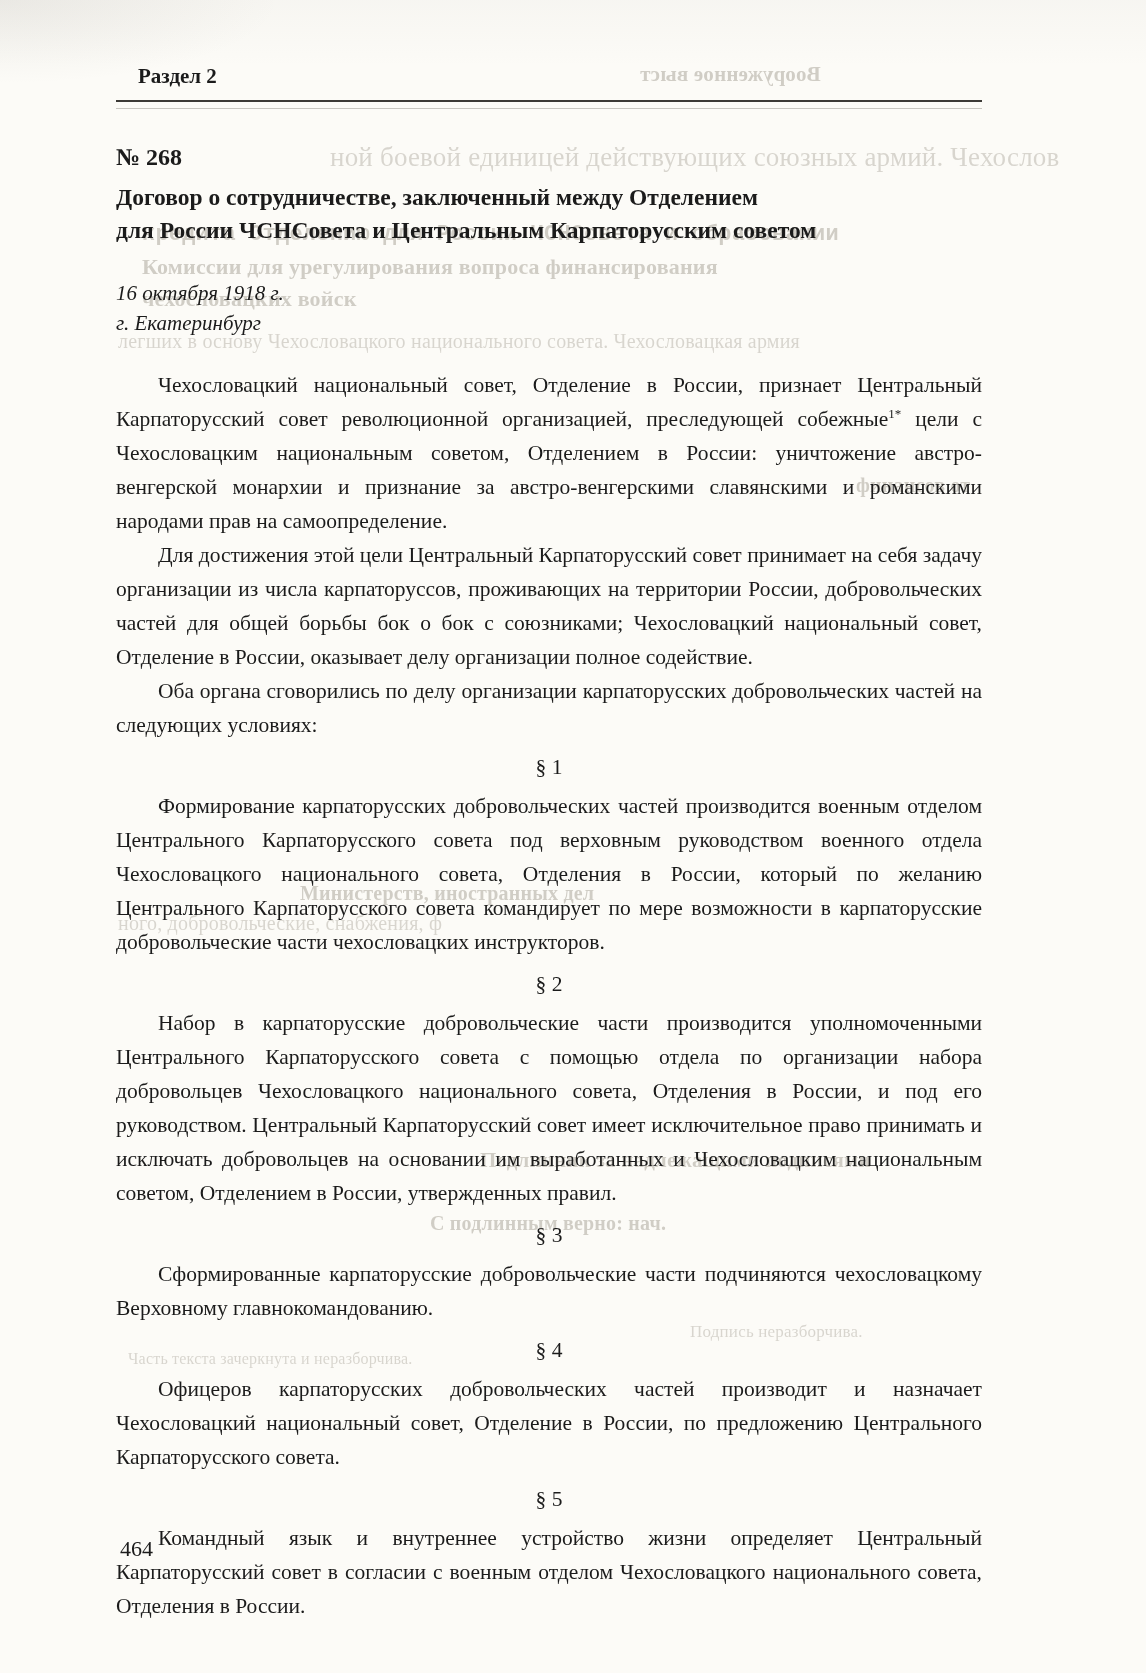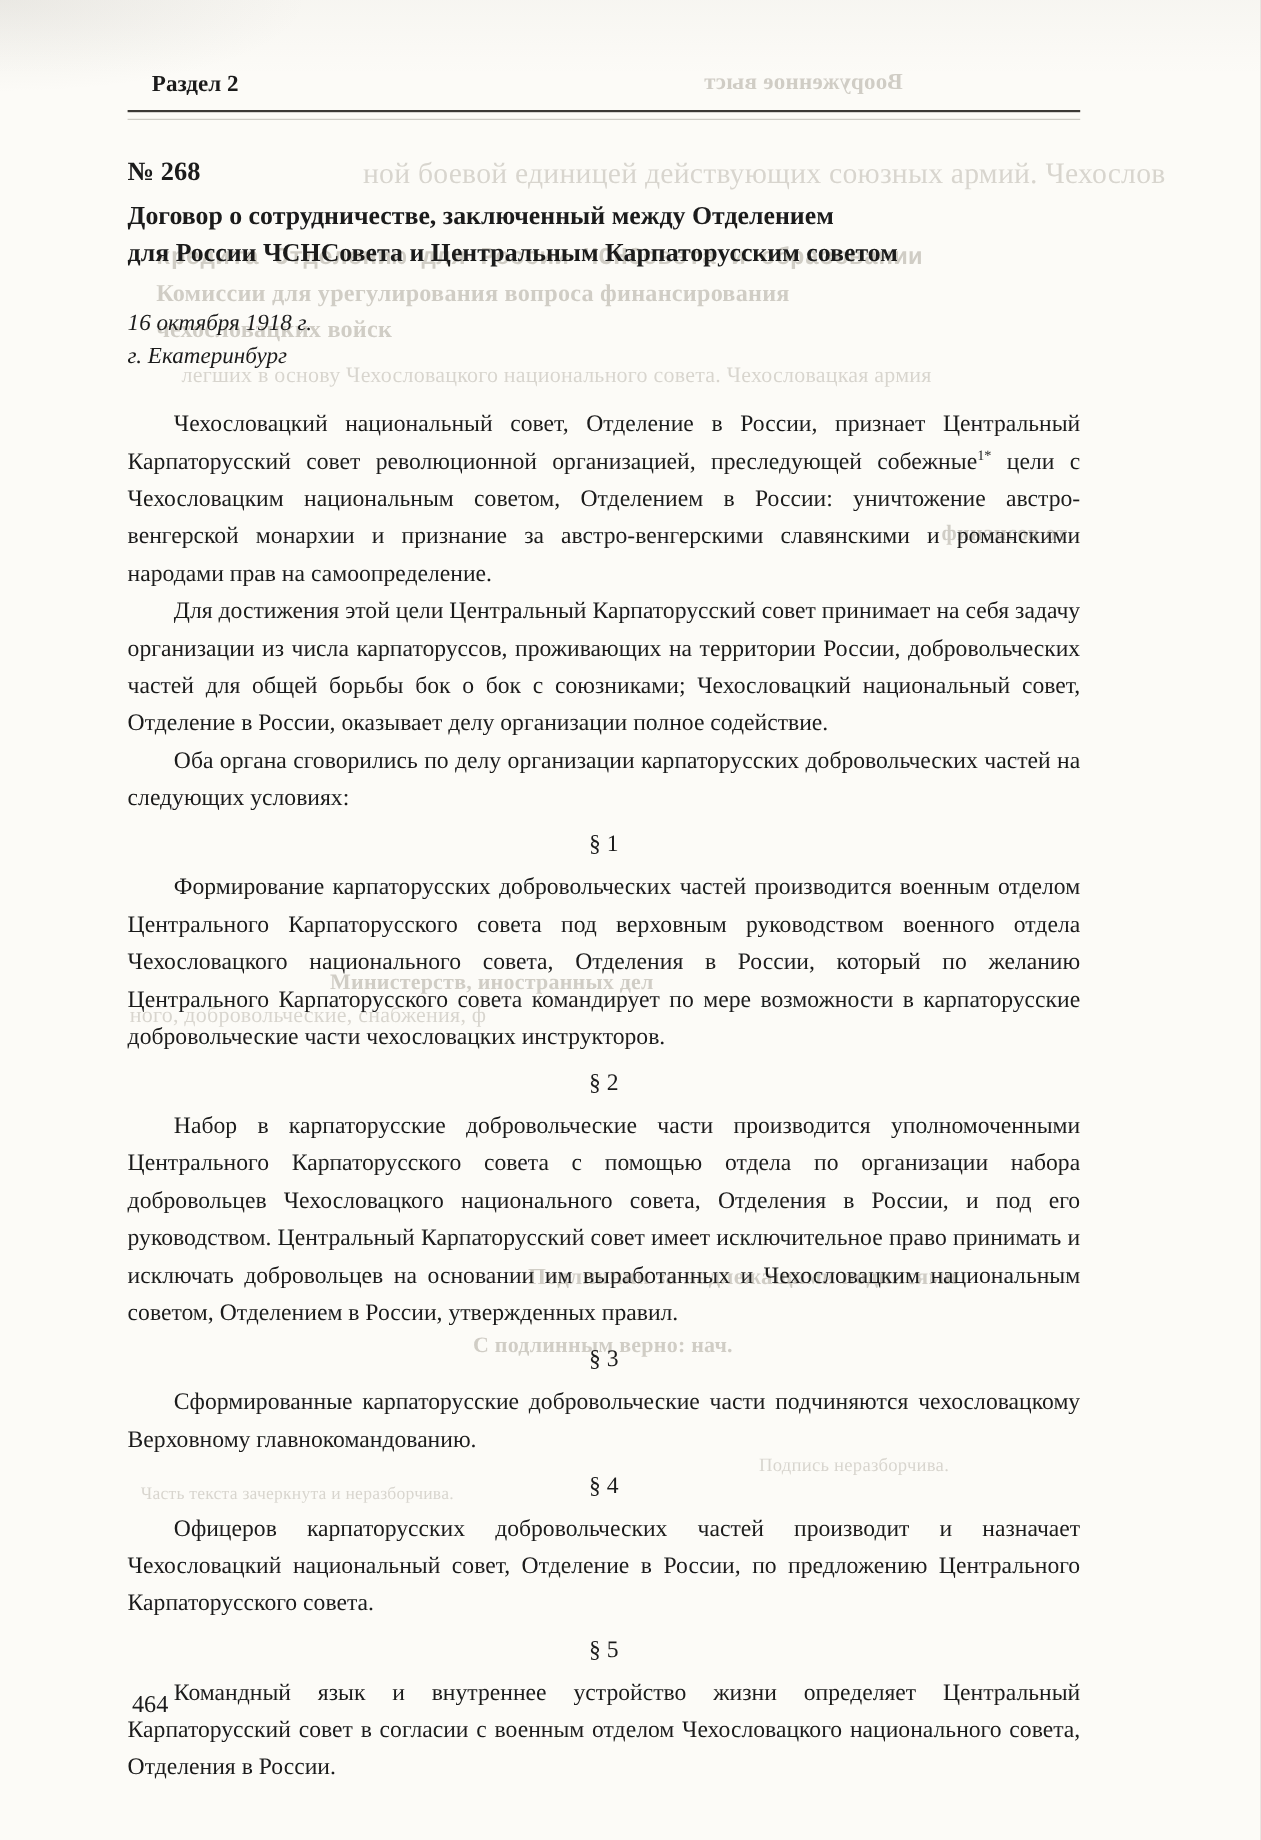--- a/index.html
+++ b/index.html
@@ -26,21 +26,21 @@
     font-size:20px;
     letter-spacing:.2px;
   }
   .bt.bold { font-weight:bold; opacity:.34; }
   .bt.mir { transform:scaleX(-1); }
   .bt0  { top:62px;   left:640px; font-size:21px; }
   .bt1  { top:142px;  left:330px; font-size:27px;text-align:center; }
   .bt2  { top:222px;  left:142px; font-size:22px;font-family:Liberation Mono, monospace; }
   .bt3  { top:254px;  left:142px; font-size:22px; }
   .bt4  { top:286px;  left:142px; font-size:22px; }
-  .bt5  { top:330px;  left:118px; font-size:20px;margin-left:47px; }
+  .bt5  { top:330px;  left:118px; font-size:20px; }
   .bt6  { top:474px;  left:856px; font-size:20px; }
   .bt7  { top:700px;  left:238px; font-size:21px; }
   .bt8  { top:882px;  left:300px; font-size:20px; }
   .bt9  { top:912px;  left:118px; font-size:20px; }
   .bt10 { top:1148px; left:480px; font-size:21px; }
   .bt11 { top:1212px; left:430px; font-size:20px; }
   .bt12 { top:1322px; left:690px; font-size:17px; }
   .bt13 { top:1350px; left:128px; font-size:16px; }
 
   

